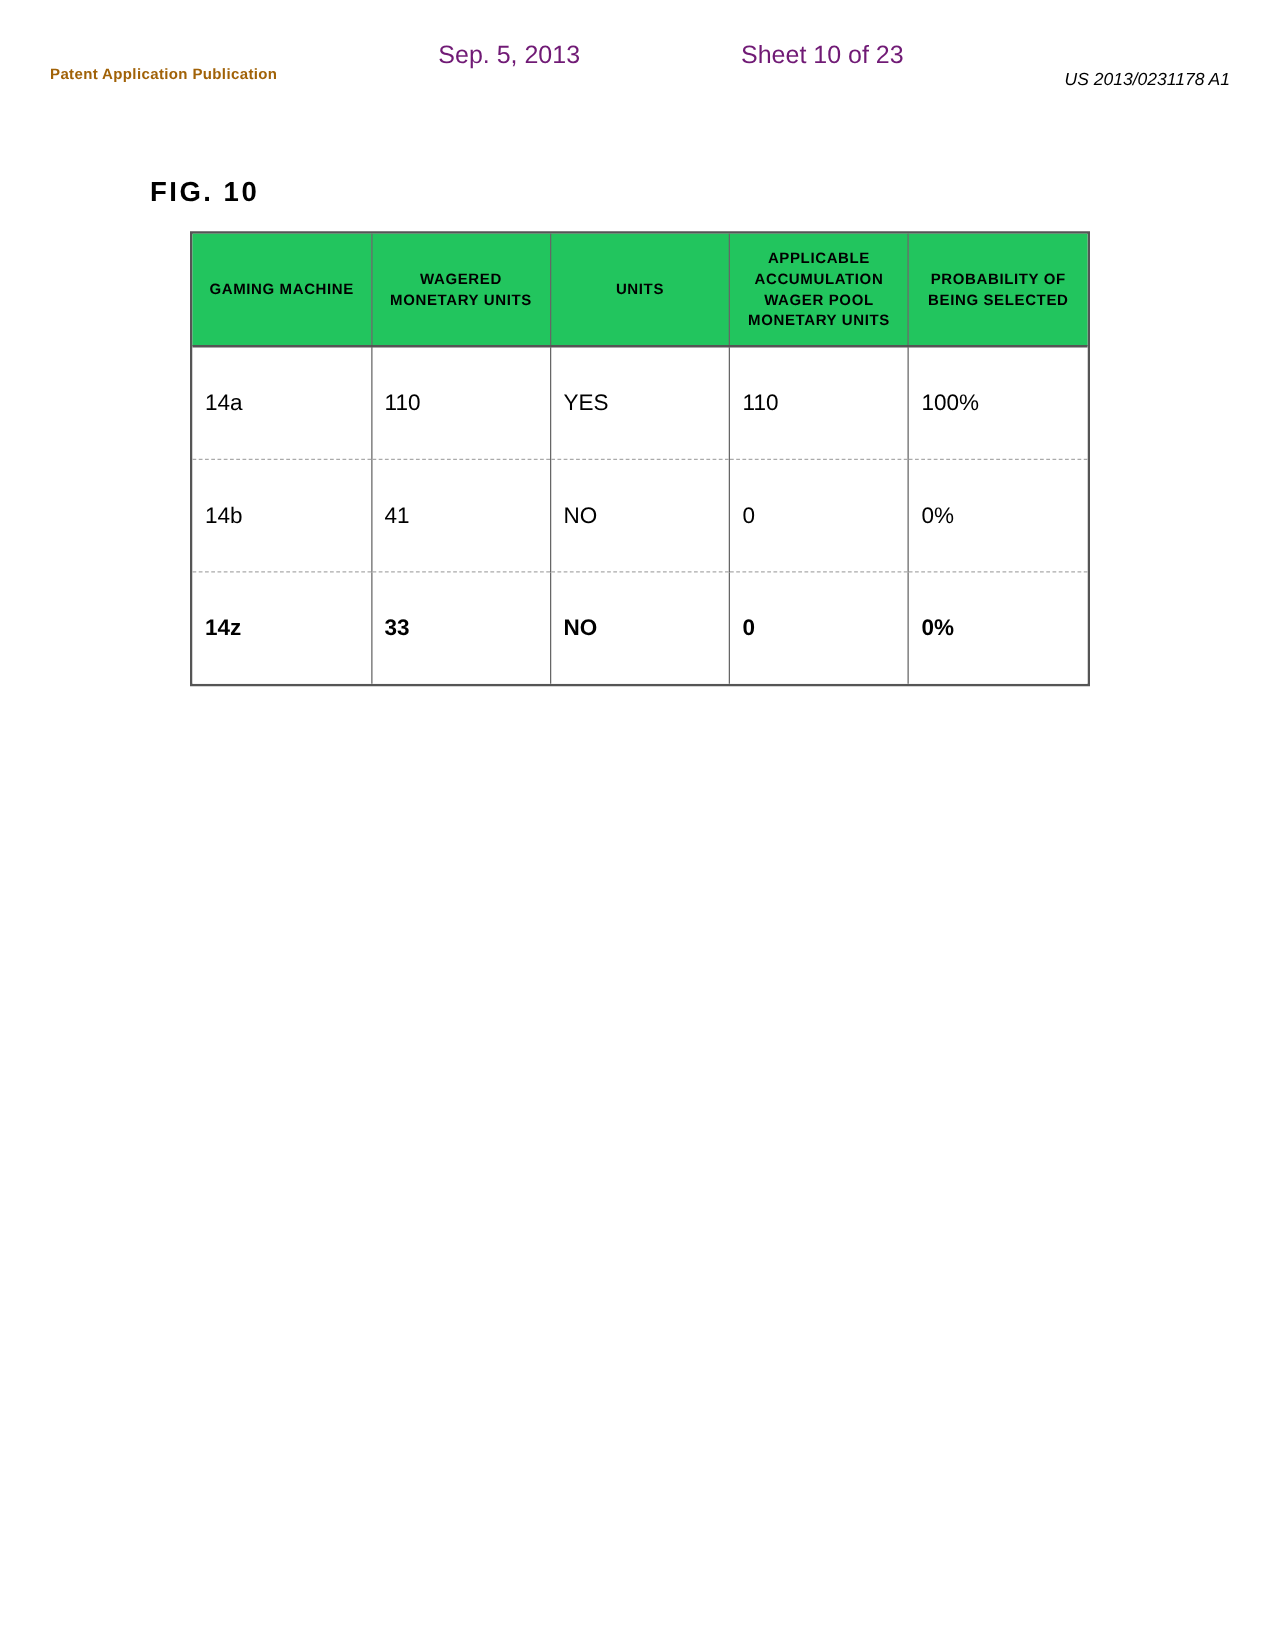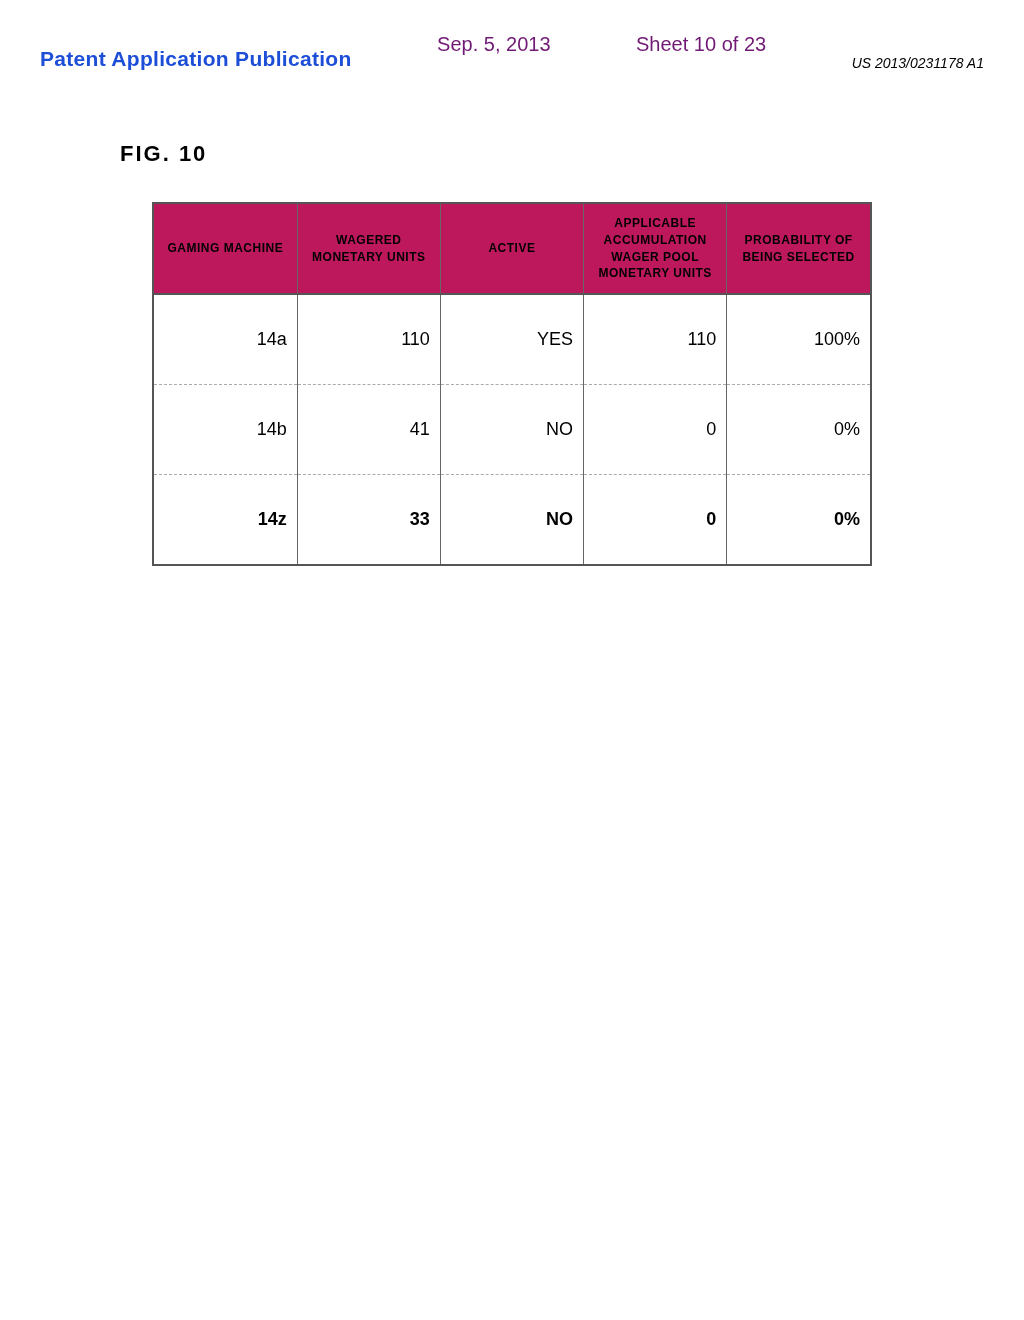--- a/index.html
+++ b/index.html
@@ -19,23 +19,23 @@
 
     .page-header {
       display: flex;
       justify-content: space-between;
       align-items: center;
       padding: 18px 40px 10px 40px;
       border-bottom: none;
     }
 
     .header-left {
-      font-size: 21px;
-      font-weight: bold;
-      color: #1d4ed8;
+      font-size: 12px;
+      font-weight: bold;
+      color: #a16207;
       letter-spacing: 0.3px;
       margin-top: 28px;
     }
 
     .header-center {
       font-size: 20px;
       color: #701a75;
     }
 
     .header-right {
@@ -50,21 +50,21 @@
       flex-direction: column;
       align-items: center;
       margin-top: 60px;
       padding: 0 60px;
     }
 
     .fig-label {
       font-size: 22px;
       font-weight: bold;
       color: #000;
-      margin-bottom: 35px;
+      margin-bottom: 18px;
       align-self: flex-start;
       margin-left: 60px;
       letter-spacing: 2px;
     }
 
     .table-wrapper {
       border: 2px solid #555;
       width: 720px;
       margin: 0 auto;
     }
@@ -78,28 +78,28 @@
     th {
       border: 1px solid #777;
       padding: 0 8px;
       text-align: center;
       font-size: 12px;
       font-weight: bold;
       color: #000;
       vertical-align: middle;
       line-height: 1.4;
       letter-spacing: 0.5px;
-      background: #be185d;
+      background: #22c55e;
       height: 90px;
     }
 
     td {
       border: 1px dashed #aaa;
       padding: 20px 10px;
-      text-align: right;
+      text-align: left;
       font-size: 18px;
       color: #000;
       vertical-align: middle;
       background: #fff;
       height: 90px;
     }
 
     
     thead tr {
       border-bottom: 2px solid #555;
@@ -169,21 +169,21 @@
 
 <div class="figure-container">
   <div class="fig-label">FIG. 10</div>
 
   <div class="table-wrapper">
     <table>
       <thead>
         <tr>
           <th>GAMING MACHINE</th>
           <th>WAGERED MONETARY UNITS</th>
-          <th>ACTIVE</th>
+          <th>UNITS</th>
           <th>APPLICABLE ACCUMULATION WAGER POOL MONETARY UNITS</th>
           <th>PROBABILITY OF BEING SELECTED</th>
         </tr>
       </thead>
       <tbody>
         <tr>
           <td>14a</td>
           <td>110</td>
           <td>YES</td>
           <td>110</td>

